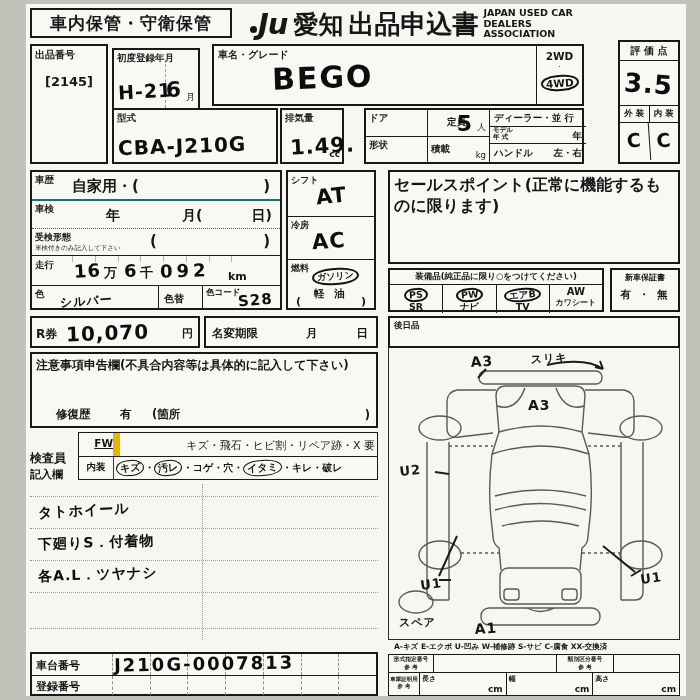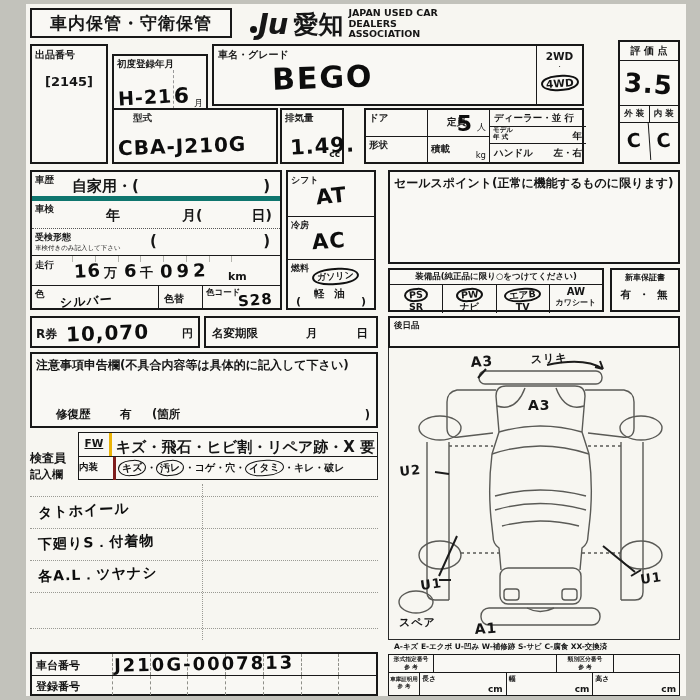--- a/index.html
+++ b/index.html
@@ -25,29 +25,30 @@
 <div id="stage">
  <div class="paper">
 
   <div class="box thick" style="left:4px;top:4px;width:202px;height:30px;display:flex;align-items:center;justify-content:center;">
     <span style="font-size:17px;font-weight:800;letter-spacing:1px;">車内保管・守衛保管</span>
   </div>
   <div class="abs" style="left:224px;top:3px;height:34px;display:flex;align-items:center;">
     <span style="width:7px;height:7px;background:#111;border-radius:50%;margin:10px 1px 0 0;"></span>
     <span style="font-size:29px;font-weight:900;font-style:italic;letter-spacing:-1px;">Ju</span>
     <span style="font-size:25px;font-weight:900;margin-left:6px;">愛知</span>
+    <span style="font-size:26px;font-weight:900;margin-left:5px;">出品申込書</span>
     <span style="font-size:9.5px;font-weight:800;margin-left:5px;width:120px;line-height:1.1;">JAPAN USED CAR DEALERS ASSOCIATION</span>
   </div>
 
   <div class="box thick" style="left:4px;top:40px;width:78px;height:120px;">
     <div class="lbl" style="padding:2px 3px;">出品番号</div>
     <div style="text-align:center;font-size:13px;font-weight:600;margin-top:10px;">[2145]</div>
   </div>
 
-  <div class="box" style="left:86px;top:50px;width:96px;height:62px;">
+  <div class="box" style="left:86px;top:44px;width:88px;height:62px;">
     <div class="lbl" style="padding:2px 3px;font-size:9.5px;">初度登録年月</div>
     <div class="abs" style="right:32px;top:14px;bottom:0;border-left:1px dashed #999;"></div>
     <span class="hand" style="position:absolute;left:4px;bottom:6px;font-size:19px;transform:rotate(-3deg);">H-21</span>
     <span class="hand" style="position:absolute;right:16px;bottom:6px;font-size:22px;">6</span>
     <span style="position:absolute;right:3px;bottom:4px;font-size:9px;">月</span>
   </div>
 
   <div class="box" style="left:186px;top:40px;width:372px;height:62px;">
     <div class="lbl" style="padding:2px 4px;">車名・グレード</div>
     <span class="hand" style="position:absolute;left:58px;top:14px;font-size:30px;letter-spacing:2px;transform:rotate(-2deg);">BEGO</span>
@@ -66,21 +67,21 @@
     <div style="display:flex;border-bottom:1px solid #1a1a1a;height:16px;">
       <span style="flex:1;font-size:8.5px;font-weight:700;text-align:center;border-right:1px solid #1a1a1a;padding-top:2px;">外 装</span>
       <span style="flex:1;font-size:8.5px;font-weight:700;text-align:center;padding-top:2px;">内 装</span>
     </div>
     <div style="display:flex;height:38px;">
       <span class="hand" style="flex:1;font-size:19px;text-align:center;border-right:1px solid #1a1a1a;padding-top:6px;transform:rotate(-4deg);">C</span>
       <span class="hand" style="flex:1;font-size:19px;text-align:center;padding-top:6px;transform:rotate(-6deg);">C</span>
     </div>
   </div>
 
-  <div class="box" style="left:86px;top:104px;width:166px;height:56px;padding-left:16px;">
+  <div class="box" style="left:86px;top:104px;width:166px;height:56px;">
     <div class="lbl" style="padding:2px 3px;font-size:9.5px;">型式</div>
     <span class="hand" style="position:absolute;left:4px;bottom:4px;font-size:20px;transform:rotate(-2deg);">CBA-J210G</span>
   </div>
   <div class="box" style="left:254px;top:104px;width:64px;height:56px;">
     <div class="lbl" style="padding:2px 3px;font-size:9.5px;">排気量</div>
     <span class="hand" style="position:absolute;left:8px;bottom:4px;font-size:21px;transform:rotate(-3deg);">1.49.</span>
     <span style="position:absolute;right:2px;bottom:3px;font-size:9px;font-weight:600;">cc</span>
   </div>
 
   <div class="box" style="left:338px;top:104px;width:220px;height:56px;">
@@ -104,21 +105,21 @@
       <span style="position:absolute;left:3px;top:0px;font-size:6.5px;font-weight:600;line-height:1.1;"><span>モデル</span><br><span>年 式</span></span>
       <span style="position:absolute;right:4px;top:3px;font-size:9.5px;font-weight:600;">年</span>
     </div>
     <div class="abs" style="left:124px;top:34px;width:96px;height:18px;">
       <span style="position:absolute;left:4px;top:3px;font-size:9.5px;font-weight:600;">ハンドル</span>
       <span style="position:absolute;right:4px;top:3px;font-size:9.5px;font-weight:600;margin-left:46px;">左・右</span>
     </div>
   </div>
 
   <div class="box" style="left:4px;top:166px;width:252px;height:140px;">
-    <div class="abs" style="left:0;top:0;right:0;height:29px;border-bottom:5px solid #0f766e;">
+    <div class="abs" style="left:0;top:0;right:0;height:29px;border-bottom:2px solid #0f766e;">
       <span class="lbl" style="position:absolute;left:3px;top:2px;font-size:9.5px;">車歴</span>
       <span style="position:absolute;left:40px;top:5px;font-size:15px;font-weight:800;">自家用・(</span>
       <span style="position:absolute;right:10px;top:5px;font-size:15px;font-weight:800;">)</span>
     </div>
     <div class="abs" style="left:0;top:29px;right:0;height:28px;border-bottom:1px dotted #555;">
       <span class="lbl" style="position:absolute;left:3px;top:2px;font-size:9.5px;">車検</span>
       <span style="position:absolute;left:74px;top:6px;font-size:14px;font-weight:700;">年</span>
       <span style="position:absolute;left:150px;top:6px;font-size:14px;font-weight:700;">月(</span>
       <span style="position:absolute;right:8px;top:6px;font-size:14px;font-weight:700;">日)</span>
     </div>
@@ -170,21 +171,21 @@
     <div class="abs" style="left:0;top:88px;right:0;height:50px;">
       <span class="lbl" style="position:absolute;left:3px;top:2px;font-size:9px;">燃料</span>
       <span class="circ" style="position:absolute;left:24px;top:8px;font-size:9px;font-weight:700;">ガソリン</span>
       <span style="position:absolute;left:26px;top:27px;font-size:10.5px;font-weight:700;letter-spacing:3px;">軽 油</span>
       <span style="position:absolute;left:8px;bottom:2px;font-size:11px;font-weight:700;">(</span>
       <span style="position:absolute;right:8px;bottom:2px;font-size:11px;font-weight:700;">)</span>
     </div>
   </div>
 
   <div class="box" style="left:362px;top:166px;width:292px;height:94px;">
-    <div style="font-size:12px;font-weight:700;padding:3px 4px;">セールスポイント(正常に機能するものに限ります)</div>
+    <div style="font-size:16px;font-weight:700;padding:3px 4px;">セールスポイント(正常に機能するものに限ります)</div>
   </div>
 
   <div class="box" style="left:362px;top:264px;width:216px;height:44px;">
     <div style="font-size:8.5px;font-weight:700;text-align:center;border-bottom:1px solid #1a1a1a;padding:1px 0;">装備品(純正品に限り○をつけてください)</div>
     <div style="display:flex;height:28px;">
       <div style="flex:1;border-right:1px solid #1a1a1a;text-align:center;line-height:1.05;">
         <div><span class="circ" style="font-size:9.5px;font-weight:800;">PS</span></div>
         <div style="font-size:9.5px;font-weight:700;">SR</div>
       </div>
       <div style="flex:1;border-right:1px solid #1a1a1a;text-align:center;line-height:1.05;">
@@ -228,25 +229,25 @@
     <span style="position:absolute;left:120px;bottom:4px;font-size:11.5px;font-weight:700;">(箇所</span>
     <span style="position:absolute;right:6px;bottom:4px;font-size:11.5px;font-weight:700;">)</span>
   </div>
 
   <div class="abs" style="left:4px;top:430px;width:46px;line-height:1.5;">
     <div style="font-size:12px;font-weight:700;margin-top:15px;">検査員</div>
     <div style="font-size:11px;font-weight:700;">記入欄</div>
   </div>
   <div class="box thin" style="left:52px;top:428px;width:300px;height:48px;">
     <div style="display:flex;height:23px;border-bottom:1px solid #1a1a1a;">
-      <span style="width:34px;border-right:3px solid #eab308;font-size:10.5px;font-weight:700;text-align:center;padding-top:4px;text-decoration:underline;">FW</span>
-      <span style="flex:1;font-size:15px;font-weight:700;padding:5px 2px 0 4px;white-space:nowrap;">キズ・飛石・ヒビ割・リペア跡・X 要</span>
+      <span style="width:34px;border-right:7px solid #eab308;font-size:10.5px;font-weight:700;text-align:right;padding-top:4px;text-decoration:underline;">FW</span>
+      <span style="flex:1;font-size:11px;font-weight:400;padding:5px 2px 0 4px;white-space:nowrap;text-align:right;">キズ・飛石・ヒビ割・リペア跡・X 要</span>
     </div>
     <div style="display:flex;height:23px;">
-      <span style="width:34px;border-right:3px solid #7f1d1d;font-size:9.5px;font-weight:700;padding-top:4px;">内装</span>
+      <span style="width:34px;border-right:1px solid #7f1d1d;font-size:9.5px;font-weight:700;text-align:center;padding-top:4px;">内装</span>
       <span style="flex:1;font-size:10px;font-weight:600;padding:3px 0 0 2px;white-space:nowrap;">
         <span class="circ" style="border-width:1.8px;">キズ</span><span>・</span><span class="circ" style="border-width:1.8px;">汚レ</span><span>・</span><span>コゲ</span><span>・</span><span>穴</span><span>・</span><span class="circ" style="border-width:1.8px;">イタミ</span><span>・</span><span>キレ</span><span>・</span><span>破レ</span>
       </span>
     </div>
   </div>
 
   <div class="abs" style="left:4px;top:480px;width:348px;height:156px;">
     <span class="dotline" style="top:12px;"></span>
     <span class="dotline" style="top:44px;"></span>
     <span class="dotline" style="top:76px;"></span>

